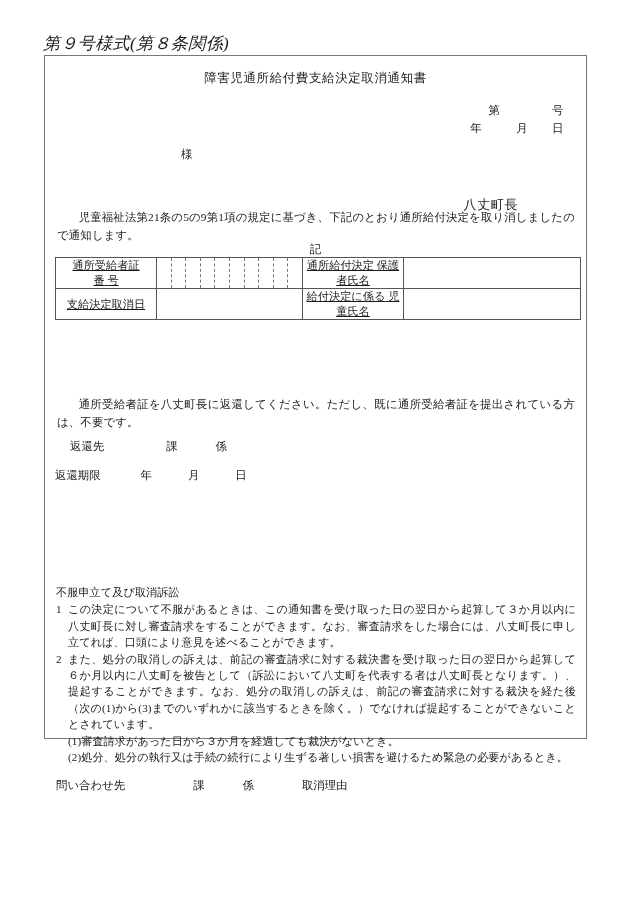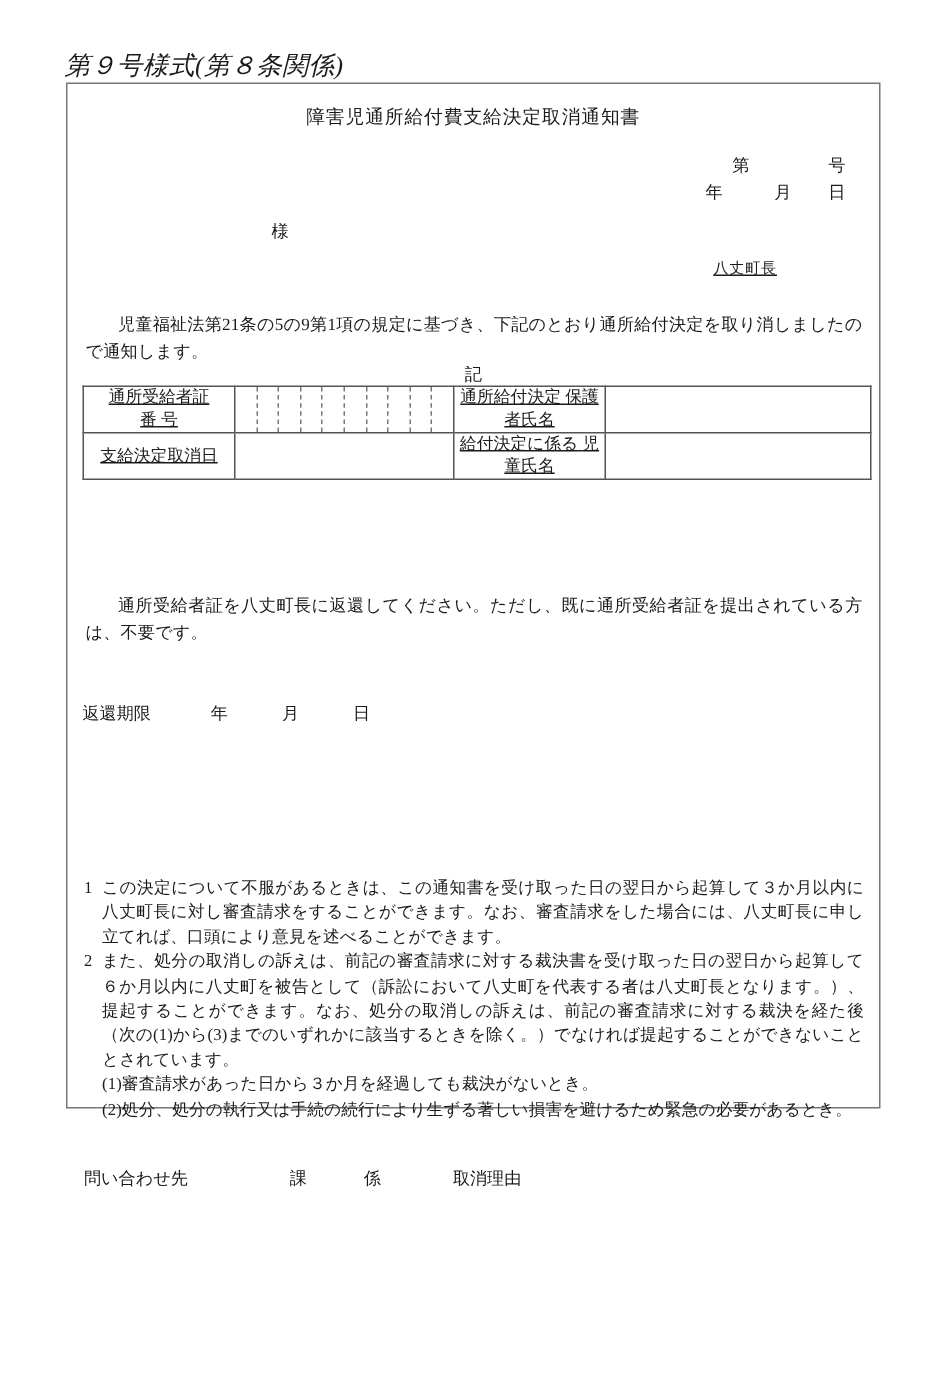--- a/index.html
+++ b/index.html
@@ -78,26 +78,25 @@
 
   
   .addressee {
     position: absolute;
     left: 136px;
     top: 91px;
     font-size: 11.5px;
   }
   .issuer {
     position: absolute;
-    top: 116px;
+    top: 140px;
     right: 68px;
-    font-size: 10px;
+    font-size: 13px;
     letter-spacing: 0.6px;
     white-space: nowrap;
-    text-decoration: underline;
   }
 
   
   .intro {
     position: absolute;
     left: 12px;
     right: 11px;
     top: 152px;
     font-size: 11.4px;
     line-height: 18px;
@@ -305,26 +304,30 @@
             <span class="l2">児童氏名</span>
           </td>
           <td class="val"></td>
         </tr>
 
       </tbody>
     </table>
 
     <div class="return-p">通所受給者証を八丈町長に返還してください。ただし、既に通所受給者証を提出されている方は、不要です。</div>
 
+    <div class="ret-dest">
+      <span>返還先</span><span class="g1"></span><span>課</span><span class="g2"></span><span>係</span>
+    </div>
 
     <div class="ret-due">
       <span>返還期限</span><span class="g3"></span><span>年</span><span class="g4"></span><span>月</span><span class="g4"></span><span>日</span>
     </div>
 
     <div class="appeal">
+      <p class="head">不服申立て及び取消訴訟</p>
 
       <div class="item">
         <span class="num">1</span>
         <span class="txt">この決定について不服があるときは、この通知書を受け取った日の翌日から起算して３か月以内に八丈町長に対し審査請求をすることができます。なお、審査請求をした場合には、八丈町長に申し立てれば、口頭により意見を述べることができます。</span>
       </div>
 
       <div class="item">
         <span class="num">2</span>
         <span class="txt">また、処分の取消しの訴えは、前記の審査請求に対する裁決書を受け取った日の翌日から起算して６か月以内に八丈町を被告として（訴訟において八丈町を代表する者は八丈町長となります。）、提起することができます。なお、処分の取消しの訴えは、前記の審査請求に対する裁決を経た後（次の(1)から(3)までのいずれかに該当するときを除く。）でなければ提起することができないこととされています。</span>
       </div>

